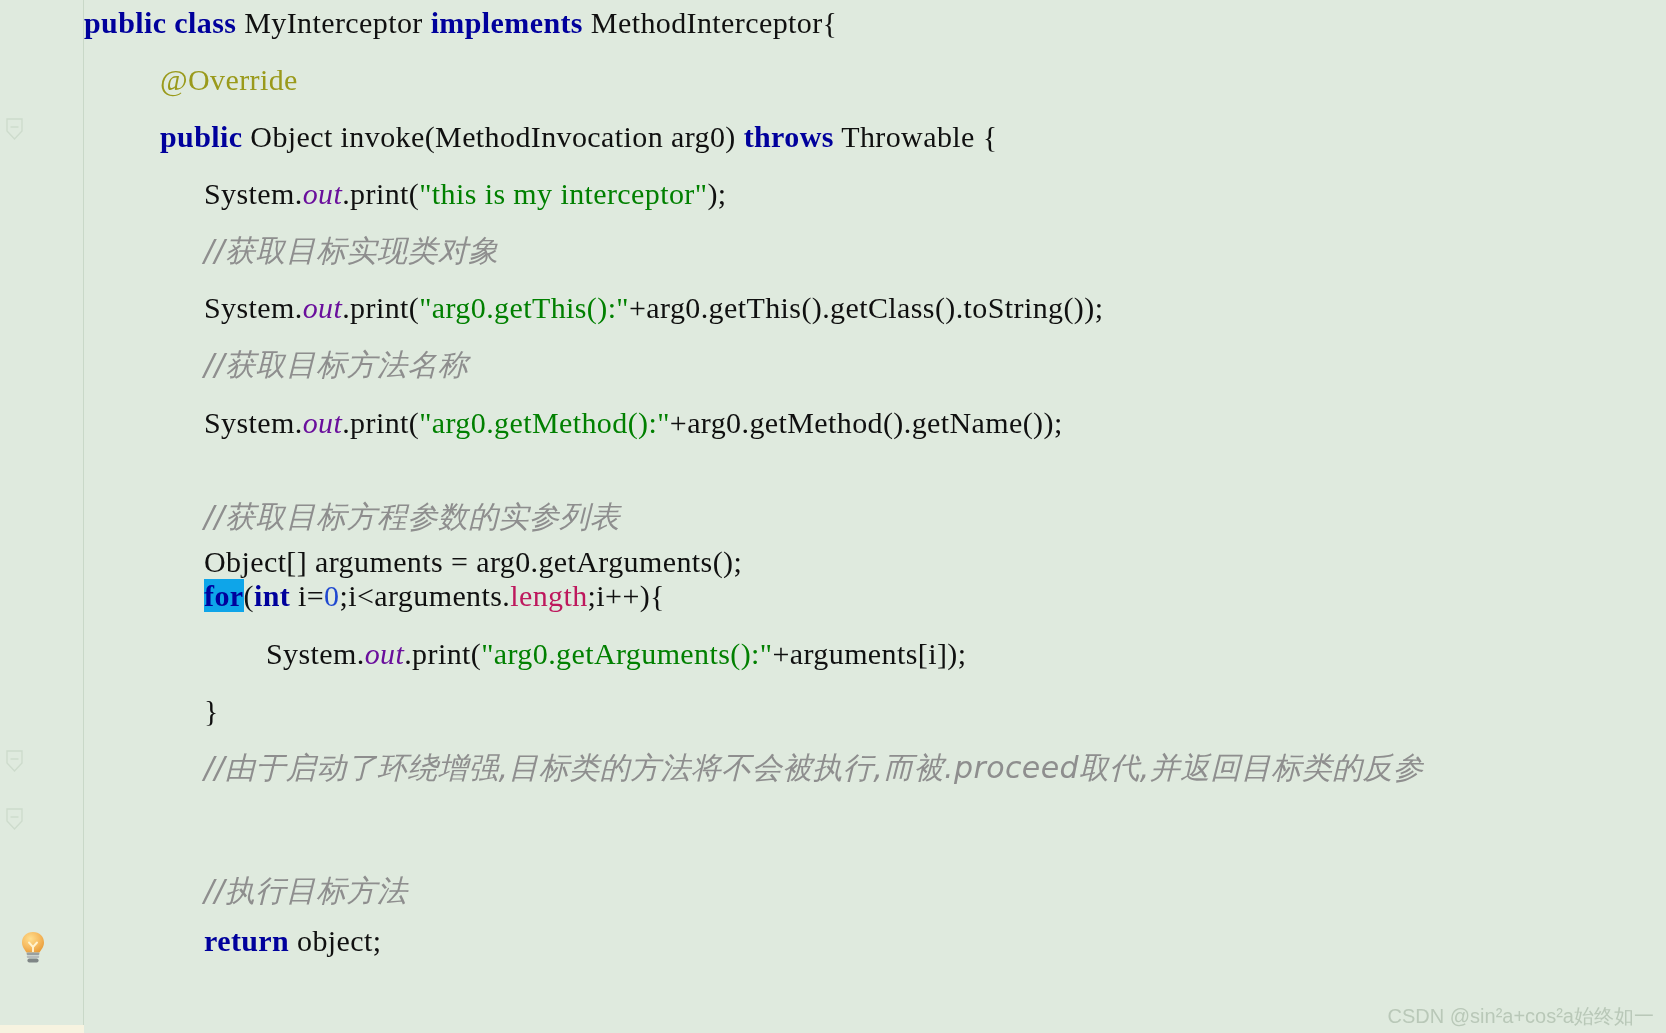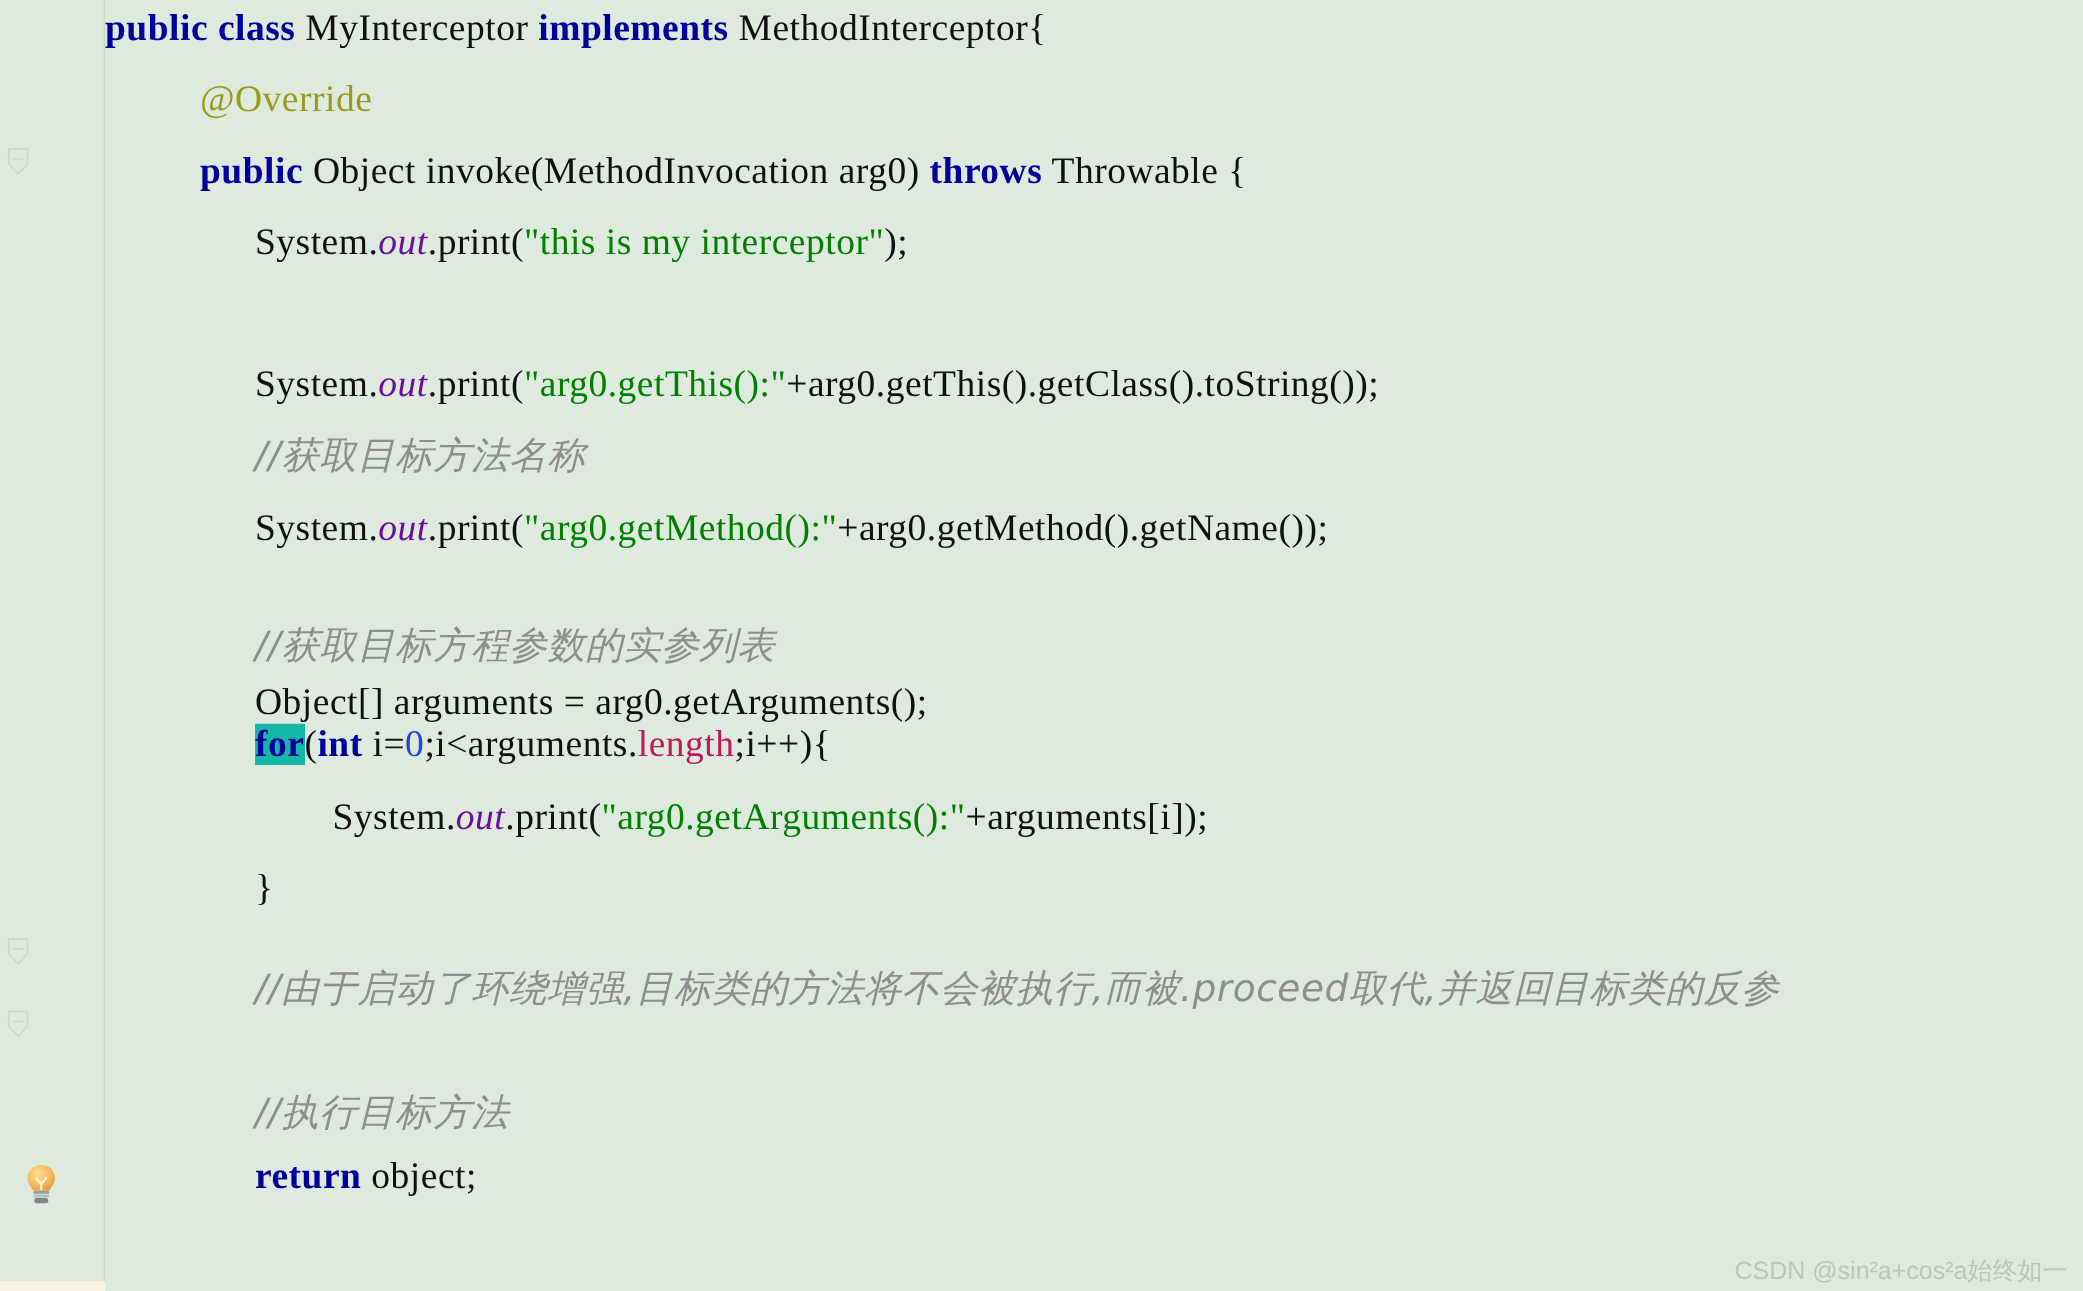--- a/index.html
+++ b/index.html
@@ -76,21 +76,21 @@
 
   
   .kw      { color: #00009c; font-weight: bold; }
   .plain   { color: #101010; }
   .str     { color: #018000; }
   .anno    { color: #9a9a1b; }
   .cmt     { color: #8e8e8e; font-style: italic; }
   .field   { color: #6a0f9c; font-style: italic; }
   .num     { color: #1f48d0; }
   .fieldpl { color: #be185d; font-family: Liberation Serif, serif; }
-  .hl      { background: #14b8a6; margin-top: 44px; }
+  .hl      { background: #0ea5e9; margin-top: 44px; }
 
   .cjk {
     font-family: "DejaVu Sans", "Liberation Sans", sans-serif;
     font-style: italic;
   }
 
   
   #watermark {
     position: absolute;
     right: 12px;
@@ -156,28 +156,29 @@
           </svg></div>
       </div>
     <div id="bottom-strip"></div>
   </div>
 
   <div id="code">
       <div class="line" style="top: 8px; padding-left: 0px;"><span class="kw">public</span><span class="plain"> </span><span class="kw">class</span><span class="plain"> MyInterceptor </span><span class="kw">implements</span><span class="plain"> MethodInterceptor{</span></div>
       <div class="line" style="top: 65px; padding-left: 76px;"><span class="anno">@Override</span></div>
       <div class="line" style="top: 122px; padding-left: 76px;"><span class="kw">public</span><span class="plain"> Object invoke(MethodInvocation arg0) </span><span class="kw">throws</span><span class="plain"> Throwable {</span></div>
       <div class="line" style="top: 179px; padding-left: 120px;"><span class="plain">System.</span><span class="field">out</span><span class="plain">.print(</span><span class="str">"this is my interceptor"</span><span class="plain">);</span></div>
+      <div class="line" style="top: 236px; padding-left: 120px;"><span class="cmt cjk">//获取目标实现类对象</span></div>
       <div class="line" style="top: 293px; padding-left: 120px;"><span class="plain">System.</span><span class="field">out</span><span class="plain">.print(</span><span class="str">"arg0.getThis():"</span><span class="plain">+arg0.getThis().getClass().toString());</span></div>
       <div class="line" style="top: 350px; padding-left: 120px;"><span class="cmt cjk">//获取目标方法名称</span></div>
       <div class="line" style="top: 408px; padding-left: 120px;"><span class="plain">System.</span><span class="field">out</span><span class="plain">.print(</span><span class="str">"arg0.getMethod():"</span><span class="plain">+arg0.getMethod().getName());</span></div>
       <div class="line" style="top: 465px; padding-left: 120px; margin-top: 37px;"><span class="cmt cjk">//获取目标方程参数的实参列表</span></div>
       <div class="line" style="top: 523px; padding-left: 120px; margin-top: 24px;"><span class="plain">Object[] arguments = arg0.getArguments();</span></div>
       <div class="line" style="top: 581px; padding-left: 120px;"><span class="kw hl">for</span><span class="plain">(</span><span class="kw">int</span><span class="plain"> i=</span><span class="num">0</span><span class="plain">;i&lt;arguments.</span><span class="fieldpl">length</span><span class="plain">;i++){</span></div>
       <div class="line" style="top: 639px; padding-left: 182px;"><span class="plain">System.</span><span class="field">out</span><span class="plain">.print(</span><span class="str">"arg0.getArguments():"</span><span class="plain">+arguments[i]);</span></div>
       <div class="line" style="top: 696px; padding-left: 120px;"><span class="plain">}</span></div>
-      <div class="line" style="top: 777px; padding-left: 120px;"><span class="cmt cjk">//由于启动了环绕增强,目标类的方法将不会被执行,而被.proceed取代,并返回目标类的反参</span></div>
+      <div class="line" style="top: 753px; padding-left: 120px;"><span class="cmt cjk">//由于启动了环绕增强,目标类的方法将不会被执行,而被.proceed取代,并返回目标类的反参</span></div>
       <div class="line" style="top: 840px; padding-left: 120px; margin-top: 36px;"><span class="cmt cjk">//执行目标方法</span></div>
       <div class="line" style="top: 926px; padding-left: 120px;"><span class="kw">return</span><span class="plain"> object;</span></div>
     </div>
 
   <div id="watermark">CSDN @sin²a+cos²a始终如一</div>
 
 </div>
 
 </body></html>

